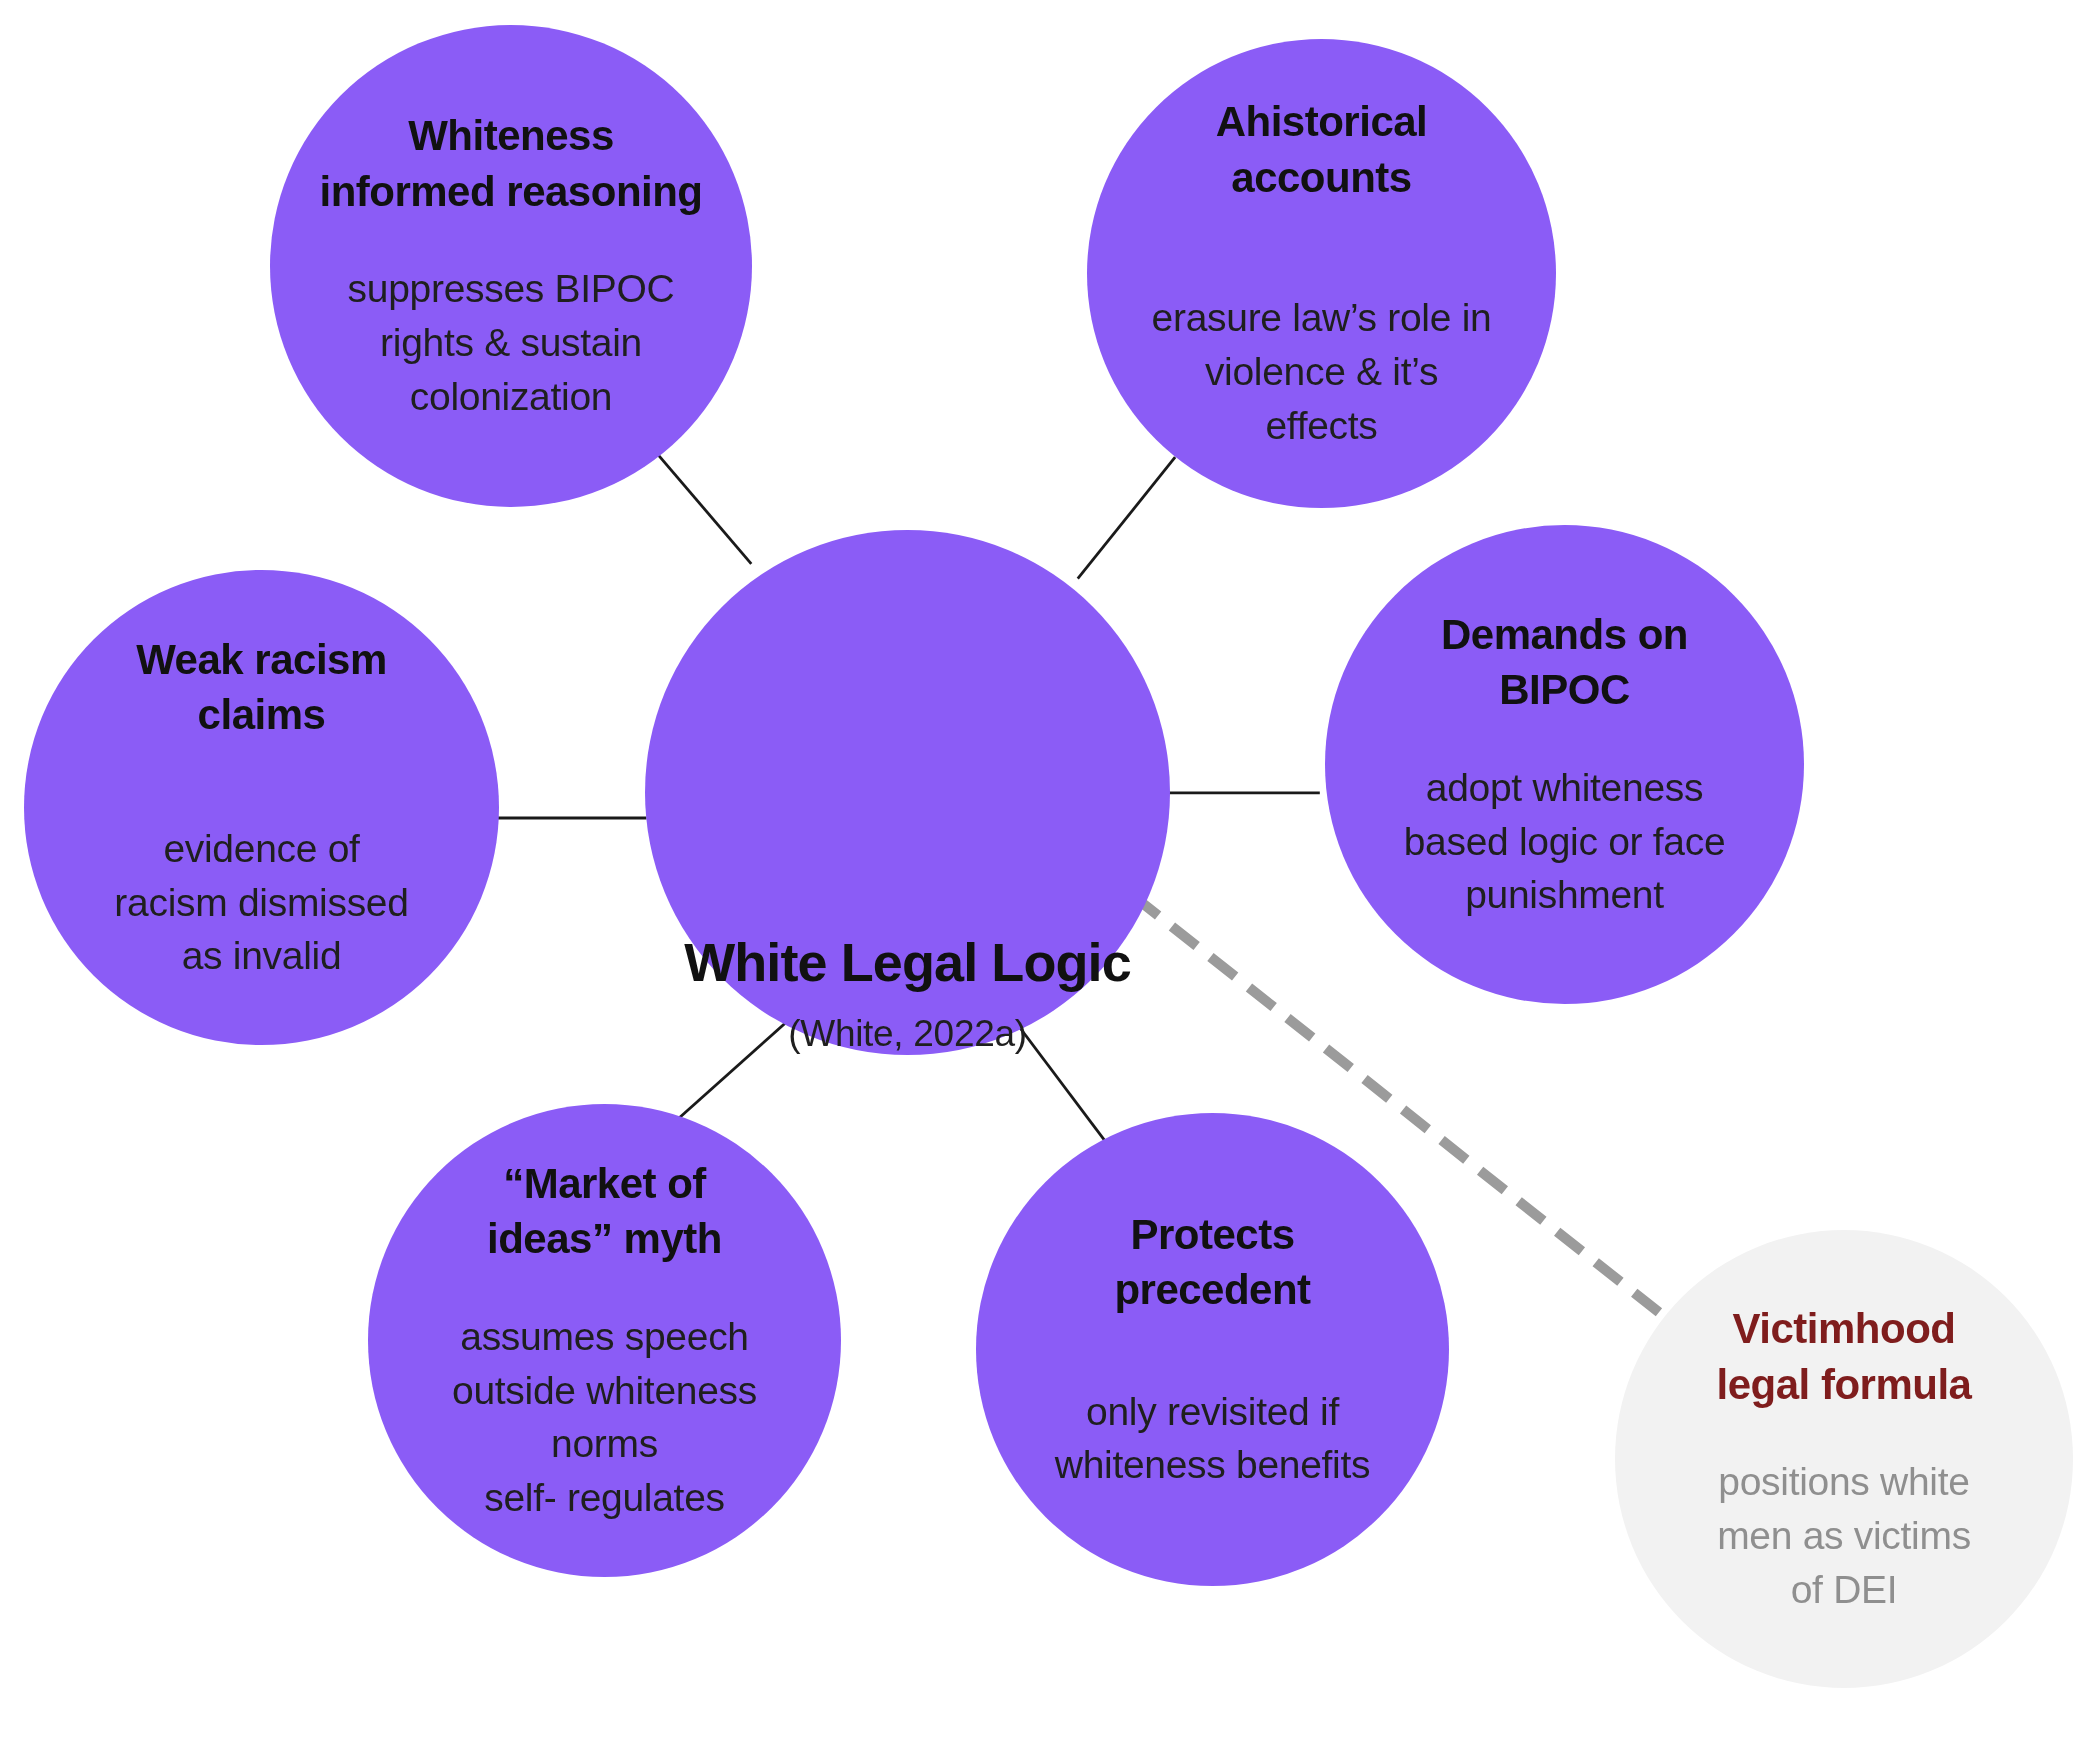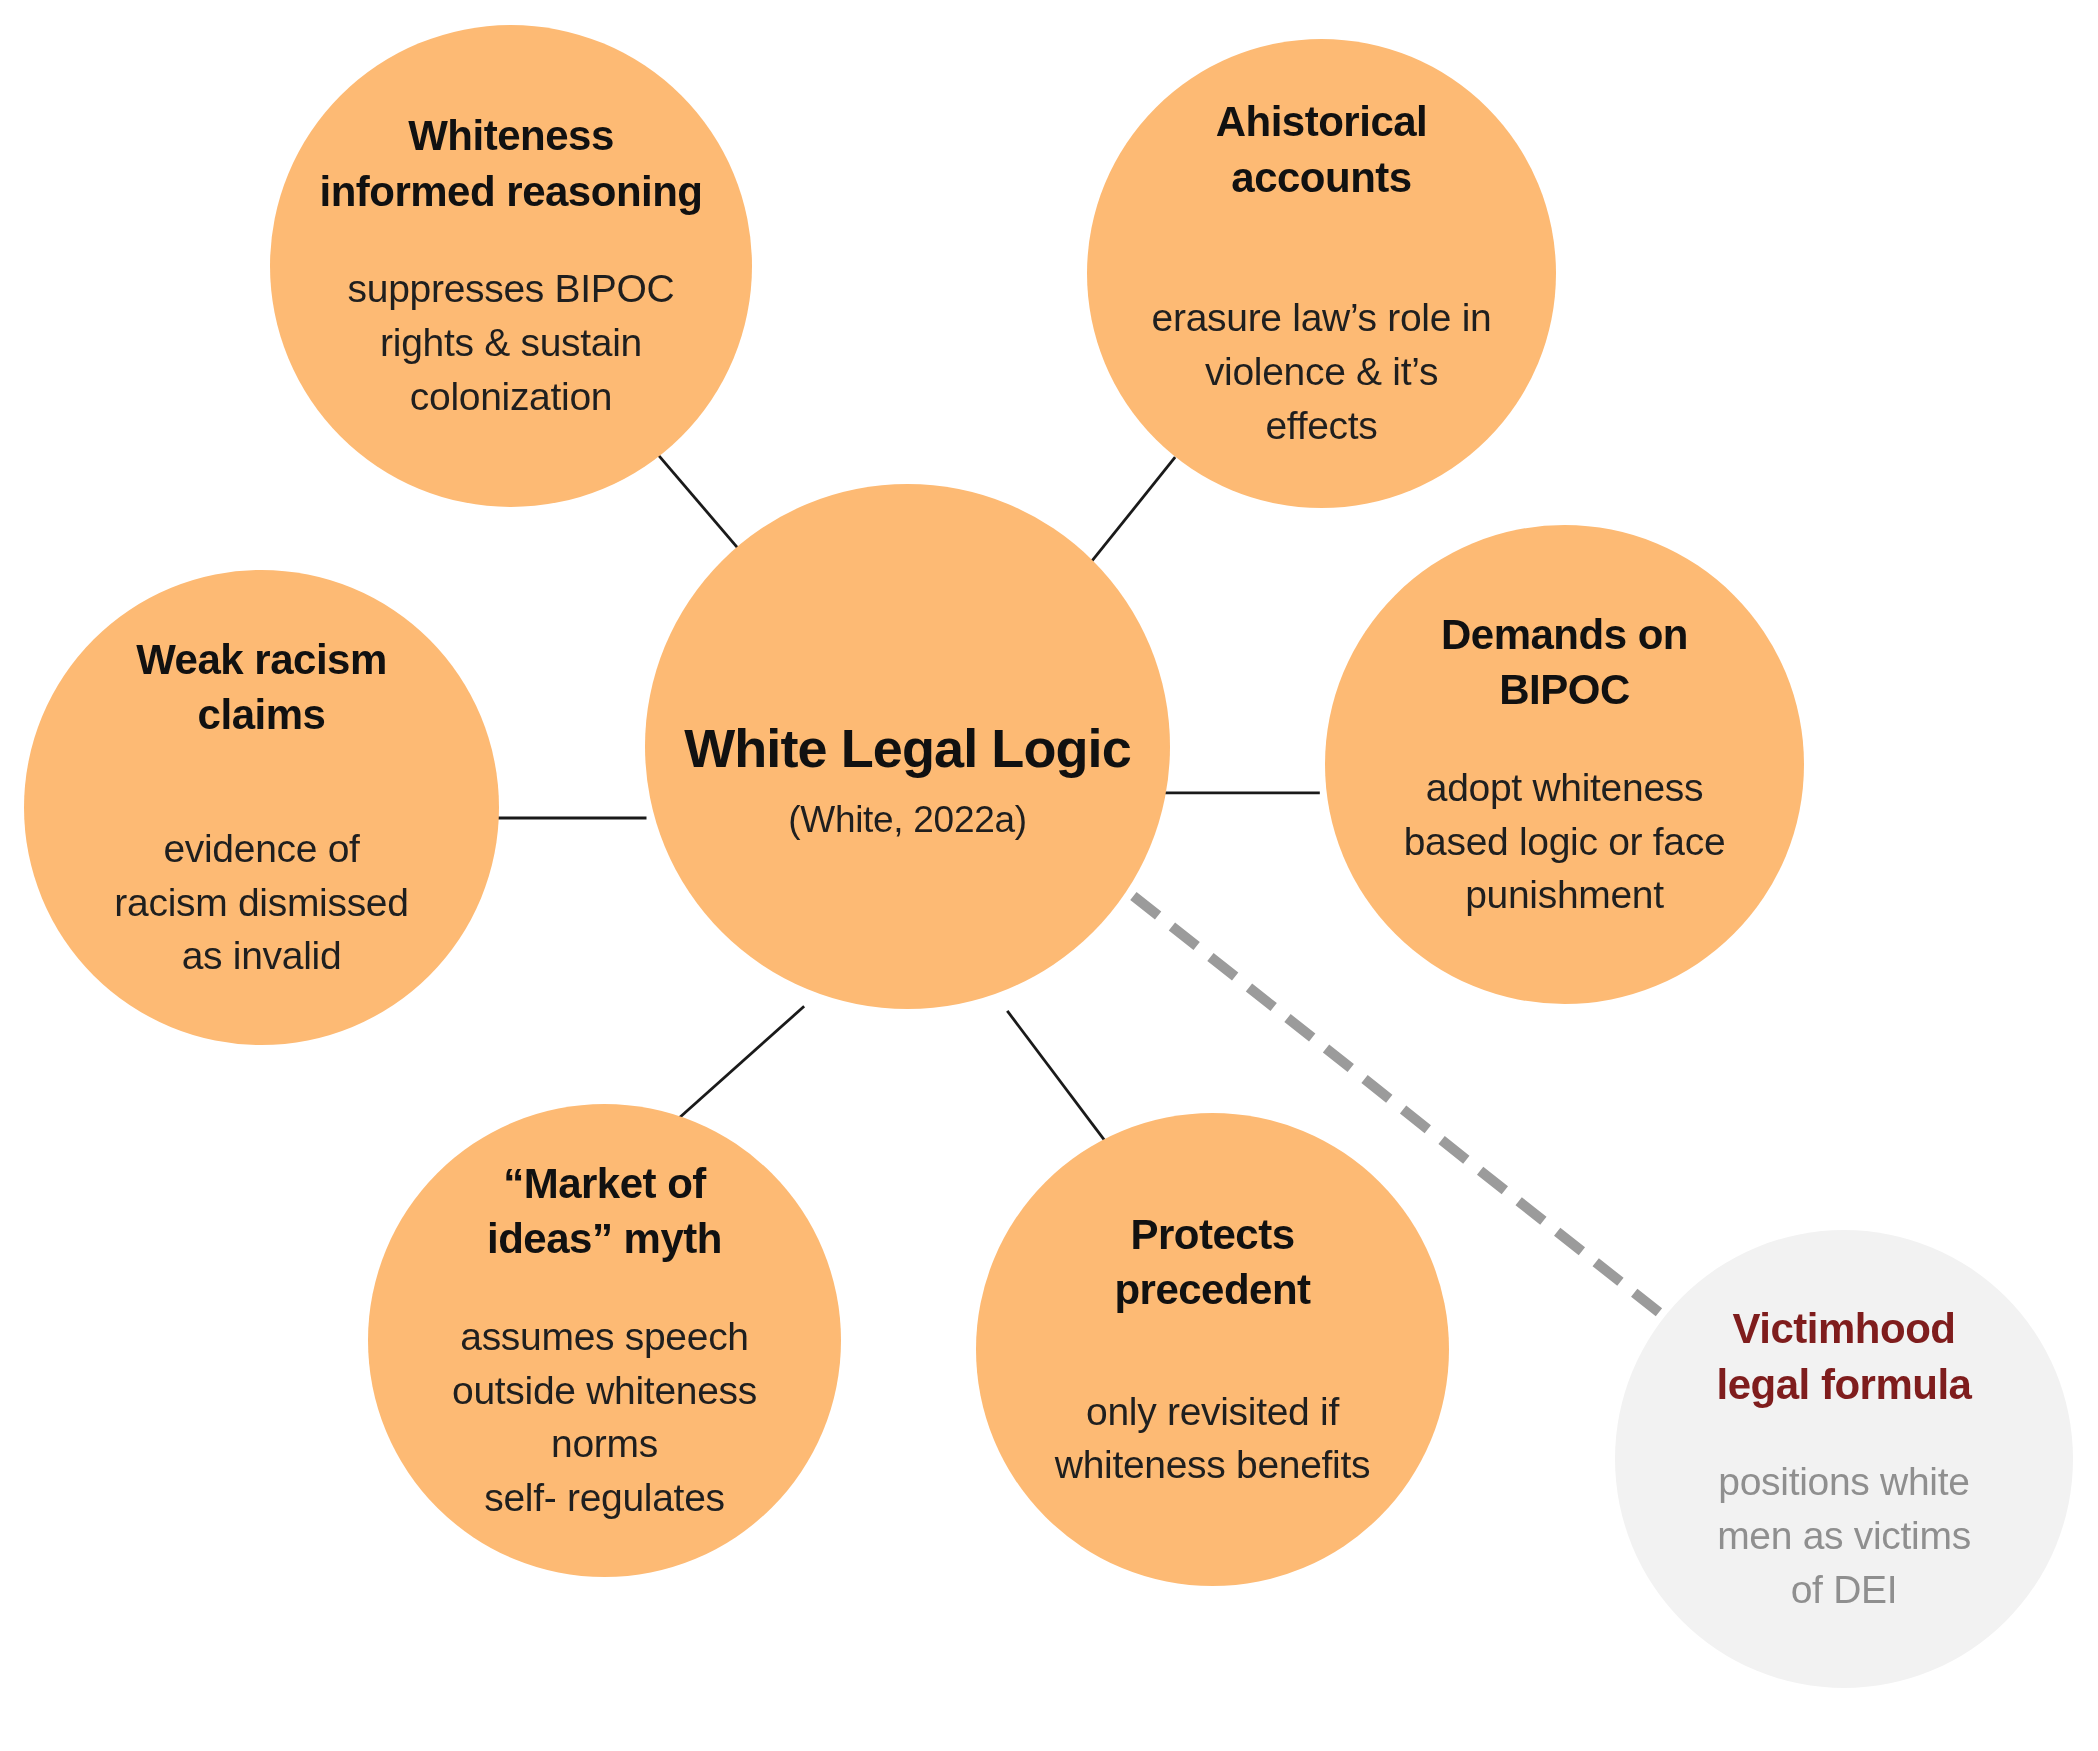--- a/index.html
+++ b/index.html
@@ -22,21 +22,21 @@
   }
   #connector-layer {
     position: absolute;
     left: 0;
     top: 0;
     z-index: 0;
   }
   .node {
     position: absolute;
     border-radius: 50%;
-    background: #fdba74;
+    background: #8b5cf6;
     z-index: 1;
     display: flex;
     flex-direction: column;
     align-items: center;
     justify-content: center;
     text-align: center;
     box-sizing: border-box;
   }
   .node .title {
     font-weight: bold;
@@ -49,23 +49,24 @@
   .node .body {
     font-size: 39px;
     line-height: 1.38;
     color: #1f1f1f;
     white-space: pre-line;
     margin-top: 43px;
     letter-spacing: -0.3px;
   }
   
   #node-center {
-    left: 645px; top: 484px;
+    left: 645px; top: 530px;
     width: 525px; height: 525px;
     padding-top: 65px;
+    justify-content: flex-end;
   }
   #node-center .title {
     font-size: 54px;
     line-height: 1.15;
     letter-spacing: -0.9px;
   }
   #node-center .subtitle {
     font-size: 37px;
     color: #1f1f1f;
     margin-top: 20.4px;

